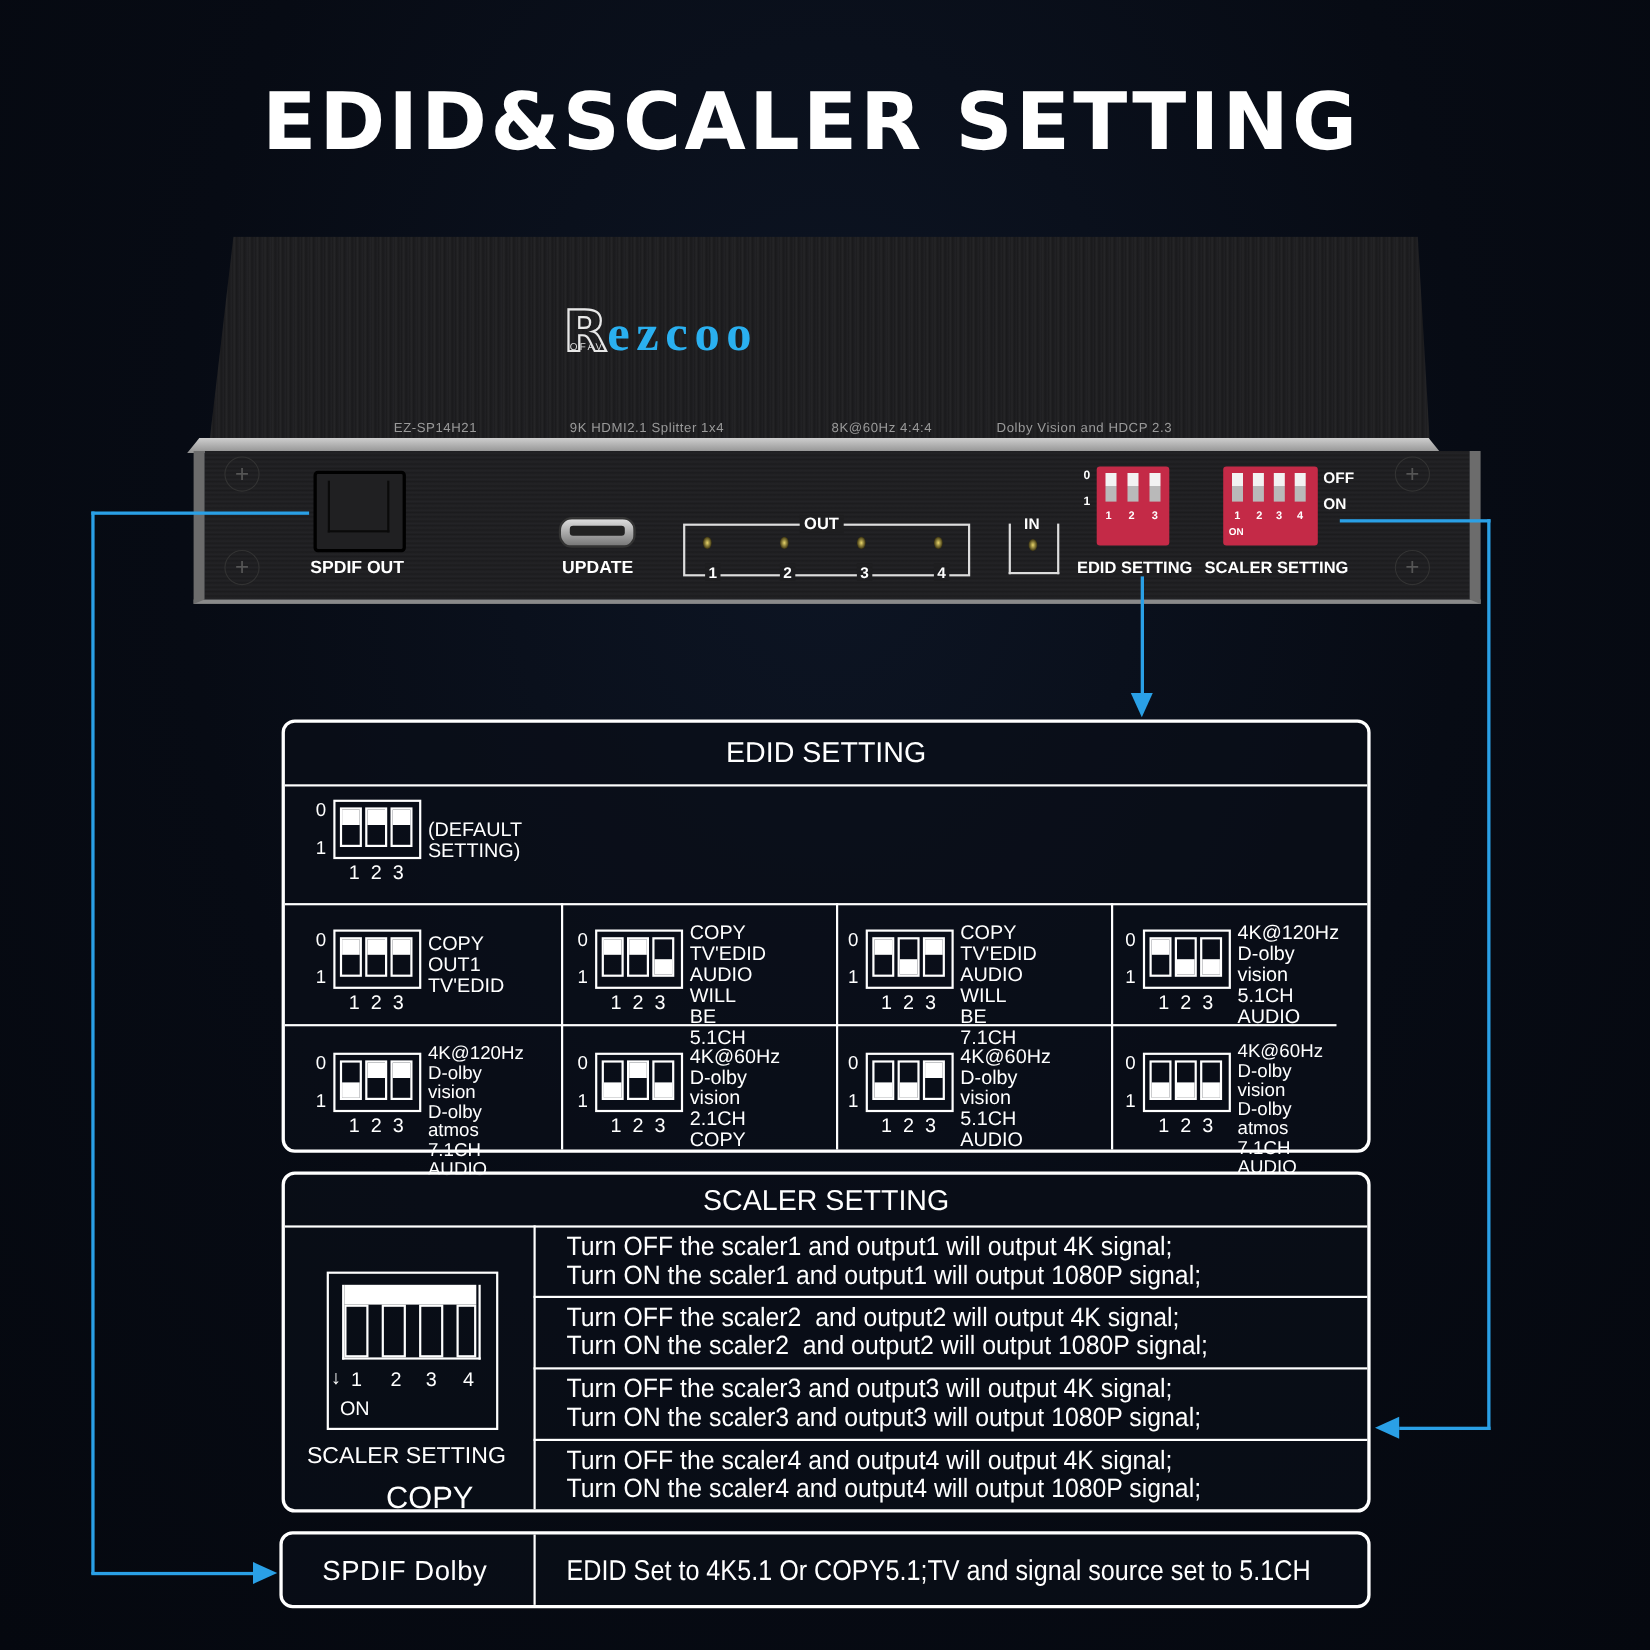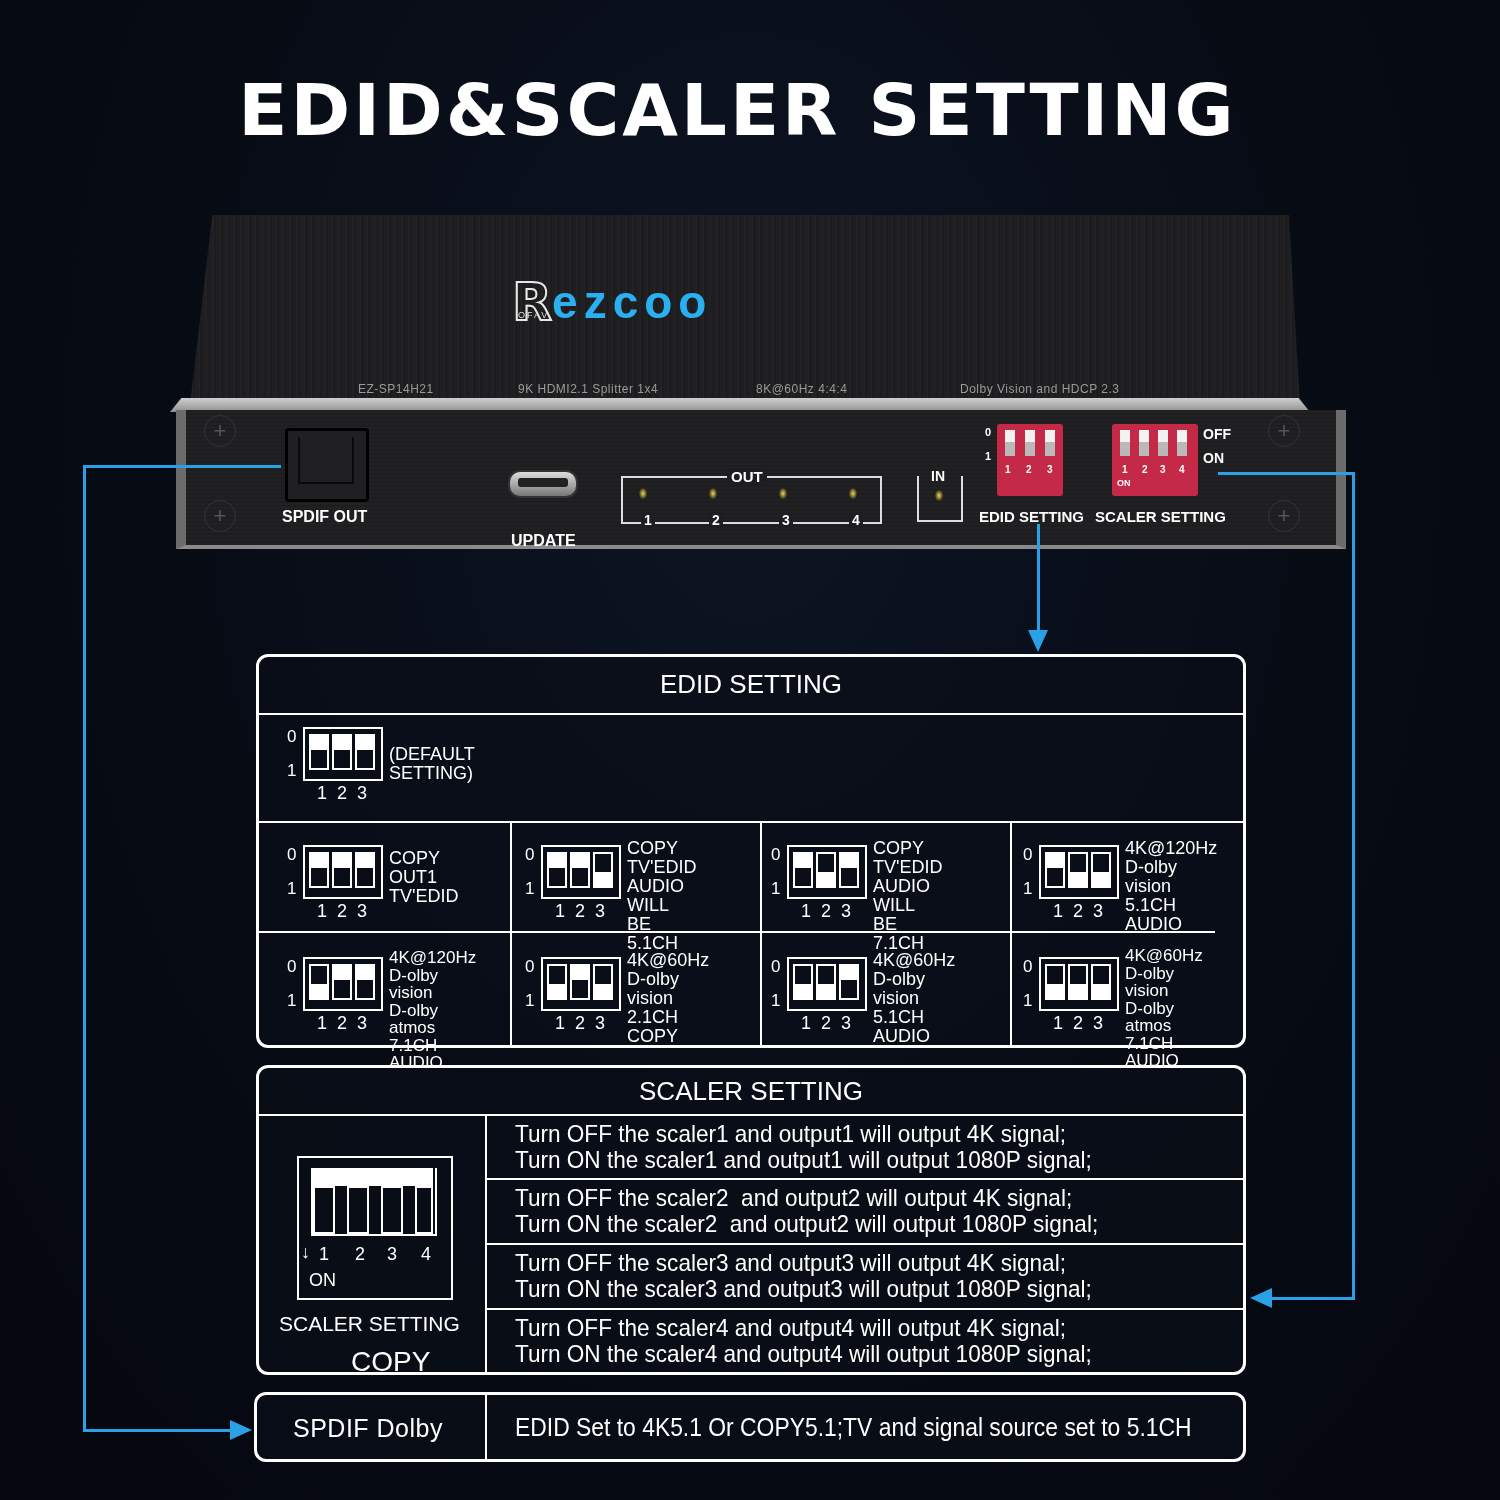--- a/index.html
+++ b/index.html
@@ -12,21 +12,21 @@
   .dev-top{left:190px;top:215px;width:1110px;height:190px;
     background:repeating-linear-gradient(90deg,#1b1b1d 0px,#252527 2px,#1a1a1c 4px,#222225 7px);
     clip-path:polygon(2% 0,99% 0,100% 100%,0 100%);}
   .dev-edge{left:170px;top:398px;width:1140px;height:14px;background:linear-gradient(#cfcfcf,#8f8f8f);
     clip-path:polygon(1% 0,99% 0,100% 100%,0 100%);}
   .dev-front{left:176px;top:410px;width:1150px;height:135px;
     background:repeating-linear-gradient(180deg,#1d1d1f 0px,#232326 2px,#1b1b1d 4px);
     border-left:10px solid #6c6c6c;border-right:10px solid #6c6c6c;border-bottom:4px solid #8a8a8a;}
   .logo{left:512px;top:280px;height:44px;display:flex;align-items:center;}
   .logo-r{font-size:52px;font-weight:bold;color:transparent;-webkit-text-stroke:2px #e8e8e8;font-family:"DejaVu Sans",sans-serif;line-height:1;}
-  .logo-text{font-size:46px;font-weight:bold;color:#2ab0f0;letter-spacing:6px;font-family:Liberation Sans, sans-serif;}
+  .logo-text{font-size:46px;font-weight:bold;color:#2ab0f0;letter-spacing:6px;font-family:Liberation Serif, serif;}
   .logo-sub{position:absolute;left:6px;top:30px;font-size:9px;color:#ddd;letter-spacing:2px;}
   .spec{top:382px;font-size:12px;color:#9a9a9a;letter-spacing:.5px;filter:blur(.6px);}
   .lbl{font-size:16px;font-weight:bold;color:#fff;}
   .spdif-port{left:285px;top:428px;width:78px;height:68px;border:3px solid #000;border-radius:4px;background:#202022;}
   .spdif-port:after{content:"";position:absolute;left:10px;top:6px;width:52px;height:45px;border:2px solid #0a0a0a;border-top:none;}
   .usb{left:508px;top:470px;width:66px;height:24px;border-radius:12px;background:linear-gradient(#ddd,#777);border:2px solid #333;}
   .usb:after{content:"";position:absolute;left:8px;top:6px;width:50px;height:9px;background:#222;border-radius:3px;}
   .out-box{left:621px;top:476px;width:257px;height:44px;border:2px solid #ddd;}
   .led{width:8px;height:11px;border-radius:50%;background:radial-gradient(#e8d56a,#3a3210 70%);}
   .in-box{left:917px;top:476px;width:42px;height:44px;border:2px solid #ddd;border-top:none;text-decoration:underline;}
@@ -61,34 +61,34 @@
 <div>
   <div class="abs dev-top"></div>
   <div class="abs logo">
     <span class="logo-r">R</span>
     <span class="logo-text">ezcoo</span>
     <span class="logo-sub">OFAV</span>
   </div>
   <div class="abs spec" style="left:358px;">EZ-SP14H21</div>
   <div class="abs spec" style="left:518px;">9K HDMI2.1 Splitter 1x4</div>
   <div class="abs spec" style="left:756px;">8K@60Hz 4:4:4</div>
-  <div class="abs spec" style="left:960px;text-align:right;">Dolby Vision and HDCP 2.3</div>
+  <div class="abs spec" style="left:906px;text-align:right;">Dolby Vision and HDCP 2.3</div>
   <div class="abs dev-edge"></div>
   <div class="abs dev-front"></div>
 
   <div class="abs screw" style="left:204px;top:415px;">+</div>
   <div class="abs screw" style="left:204px;top:500px;">+</div>
   <div class="abs screw" style="left:1268px;top:415px;">+</div>
   <div class="abs screw" style="left:1268px;top:500px;">+</div>
 
   <div class="abs spdif-port"></div>
   <div class="abs lbl" style="left:282px;top:508px;">SPDIF OUT</div>
 
   <div class="abs usb"></div>
-  <div class="abs lbl" style="left:511px;top:508px;margin-top:24px;">UPDATE</div>
+  <div class="abs lbl" style="left:511px;top:508px;">UPDATE</div>
 
   <div class="abs out-box">
     <div class="abs lbl" style="left:104px;top:-10px;background:#1e1e20;padding:0 4px;font-size:15px;">OUT</div>
     <div class="abs led" style="left:16px;top:10px;"></div>
     <div class="abs led" style="left:86px;top:10px;"></div>
     <div class="abs led" style="left:156px;top:10px;"></div>
     <div class="abs led" style="left:226px;top:10px;"></div>
     <div class="abs lbl" style="left:18px;top:34px;background:#1e1e20;padding:0 3px;font-size:14px;">1</div>
     <div class="abs lbl" style="left:86px;top:34px;background:#1e1e20;padding:0 3px;font-size:14px;">2</div>
     <div class="abs lbl" style="left:156px;top:34px;background:#1e1e20;padding:0 3px;font-size:14px;">3</div>

